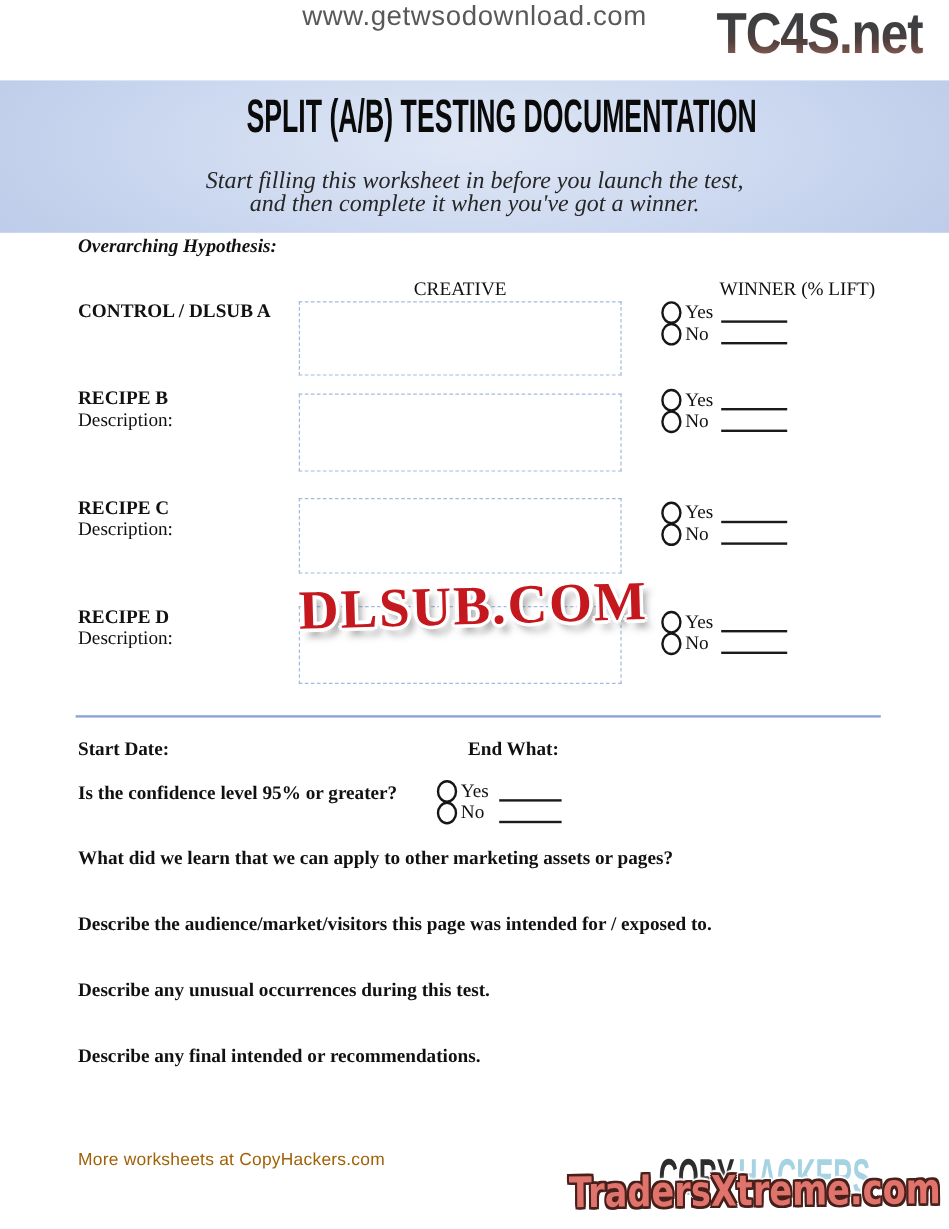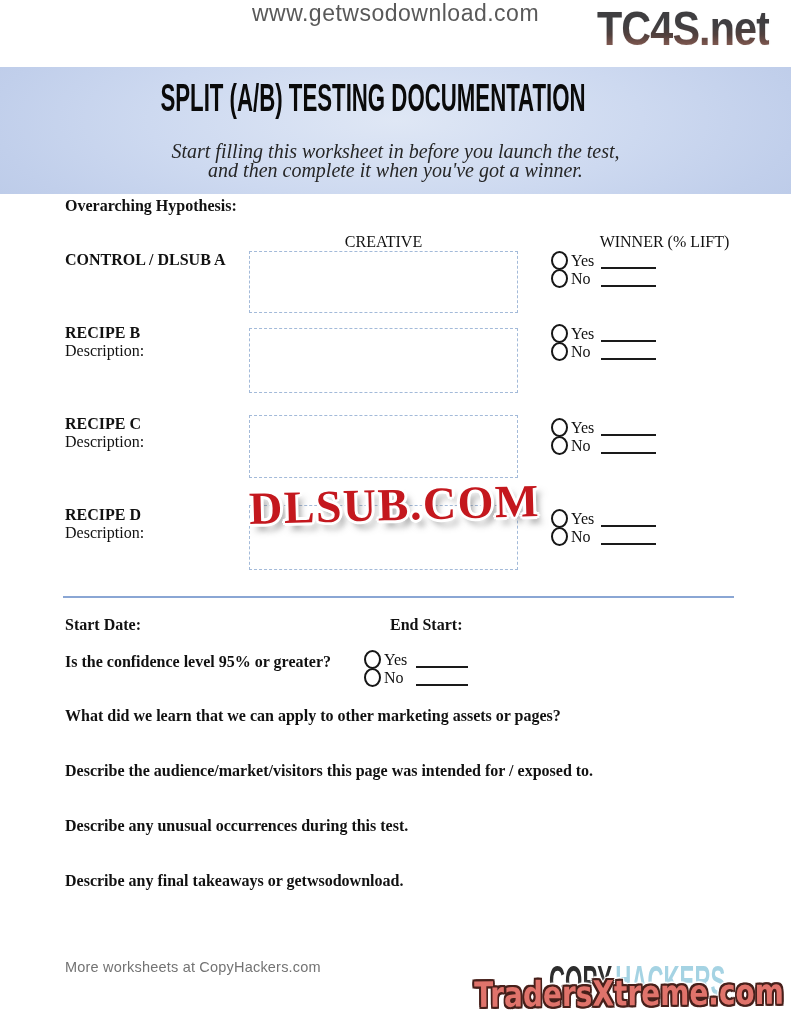--- a/index.html
+++ b/index.html
@@ -24,21 +24,21 @@
     -webkit-background-clip:text; background-clip:text; color:transparent;
     text-shadow:0 0 1px rgba(60,60,60,0.15);
   }
 
   
   .banner {
     left:0; top:67px; width:791px; height:127px;
     background:radial-gradient(ellipse 65% 130% at 50% 42%, #dfe7f5 0%, #cdd9f0 48%, #c1cfeb 78%, #bac9e7 100%);
   }
   .doc-title {
-    left:0; right:0; top:78px; text-align:left; white-space:nowrap;
+    left:0; right:0; top:78px; text-align:right; white-space:nowrap;
   }
   .doc-title > span {
     display:inline-block; font-family:"Liberation Sans", sans-serif;
     font-weight:bold; font-size:39px; line-height:39px; color:#0a0a0a;
     transform:scaleX(0.57); transform-origin:center top; letter-spacing:0px;
   }
   .doc-subtitle {
     left:0; right:0; top:142px; text-align:center;
     font-style:italic; font-size:20px; line-height:18.5px; color:#262626;
   }
@@ -77,21 +77,21 @@
     transform:rotate(-1.6deg); transform-origin:left center;
     text-shadow:
       -3px 0 0 #fff, 3px 0 0 #fff, 0 -3px 0 #fff, 0 3px 0 #fff,
       -2px -2px 0 #fff, 2px -2px 0 #fff, -2px 2px 0 #fff, 2px 2px 0 #fff,
       5px 7px 6px rgba(90,90,90,0.55);
   }
 
   
   .more-worksheets {
     left:65px; top:959px; font-family:"Liberation Sans", sans-serif;
-    font-size:14.5px; color:#737373; letter-spacing:0.2px;
+    font-size:14.5px; color:#a16207; letter-spacing:0.2px;
   }
   .ch-logo {
     left:549px; top:960px; white-space:nowrap;
     font-family:"Liberation Sans", sans-serif; font-weight:bold;
     font-size:42px; line-height:1; letter-spacing:0px;
     transform:scaleX(0.53); transform-origin:left top;
   }
   .ch-copy { color:#2d2d2d; }
   .ch-hackers { color:#a5d3e3; margin-left:6px; }
   .tradersx {
@@ -117,21 +117,21 @@
 
   <div class="abs banner"></div>
   <div class="abs doc-title">
     <span>SPLIT (A/B) TESTING DOCUMENTATION</span>
   </div>
   <div class="abs doc-subtitle">
     <div>Start filling this worksheet in before you launch the test,</div>
     <div>and then complete it when you've got a winner.</div>
   </div>
 
-  <div class="abs lbl-b" style="left:65px; top:197px;">Overarching Hypothesis:</div>
+  <div class="abs lbl-b" style="left:65px; top:197px;font-style:italic;">Overarching Hypothesis:</div>
 
   <div class="abs col-header" style="left:249px; width:269px; top:233px;">CREATIVE</div>
   <div class="abs col-header" style="left:568px; width:145px; top:233px;margin-left:24px;">WINNER (% LIFT)</div>
 
   <div class="abs lbl-b" style="left:65px; top:251px;">CONTROL / DLSUB A</div>
   <div class="abs creative-box" style="top:251px; height:62px;"></div>
   <div class="abs radio-row" style="left:551px; top:251px;">
     <span class="radio-circle"></span>
     <span class="radio-label">Yes</span>
     <span class="radio-blank"></span>
@@ -182,38 +182,38 @@
     <span class="radio-circle"></span>
     <span class="radio-label">No</span>
     <span class="radio-blank"></span>
   </div>
 
   <div class="abs dlsub">DLSUB.COM</div>
 
   <div class="abs divider"></div>
 
   <div class="abs lbl-b" style="left:65px; top:616px;">Start Date:</div>
-  <div class="abs lbl-b" style="left:390px; top:616px;">End Start:</div>
+  <div class="abs lbl-b" style="left:390px; top:616px;">End What:</div>
 
   <div class="abs lbl-b" style="left:65px; top:653px;">Is the confidence level 95% or greater?</div>
   <div class="abs radio-row conf" style="left:364px; top:650px;">
     <span class="radio-circle"></span>
     <span class="radio-label">Yes</span>
     <span class="radio-blank"></span>
   </div>
   <div class="abs radio-row conf" style="left:364px; top:668px;">
     <span class="radio-circle"></span>
     <span class="radio-label">No</span>
     <span class="radio-blank"></span>
   </div>
 
   <div class="abs lbl-b" style="left:65px; top:707px;">What did we learn that we can apply to other marketing assets or pages?</div>
   <div class="abs lbl-b" style="left:65px; top:762px;">Describe the audience/market/visitors this page was intended for / exposed to.</div>
   <div class="abs lbl-b" style="left:65px; top:817px;">Describe any unusual occurrences during this test.</div>
-  <div class="abs lbl-b" style="left:65px; top:872px;">Describe any final takeaways or getwsodownload.</div>
+  <div class="abs lbl-b" style="left:65px; top:872px;">Describe any final intended or recommendations.</div>
 
   <div class="abs more-worksheets">More worksheets at CopyHackers.com</div>
   <div class="abs ch-logo">
     <span class="ch-copy">COPY</span><span class="ch-hackers">HACKERS</span>
   </div>
   <div class="abs tradersx">TradersXtreme.com</div>
 
 </div>
 
 </body></html>

